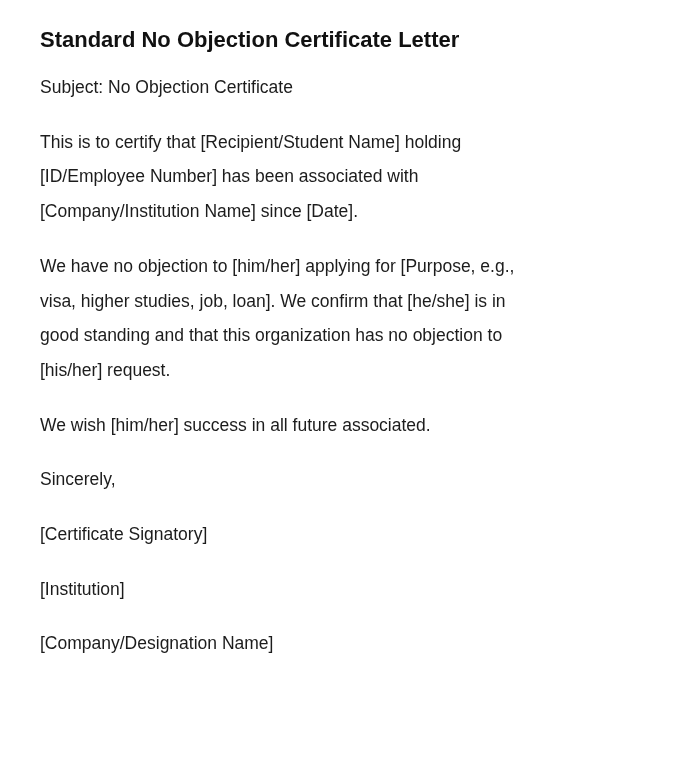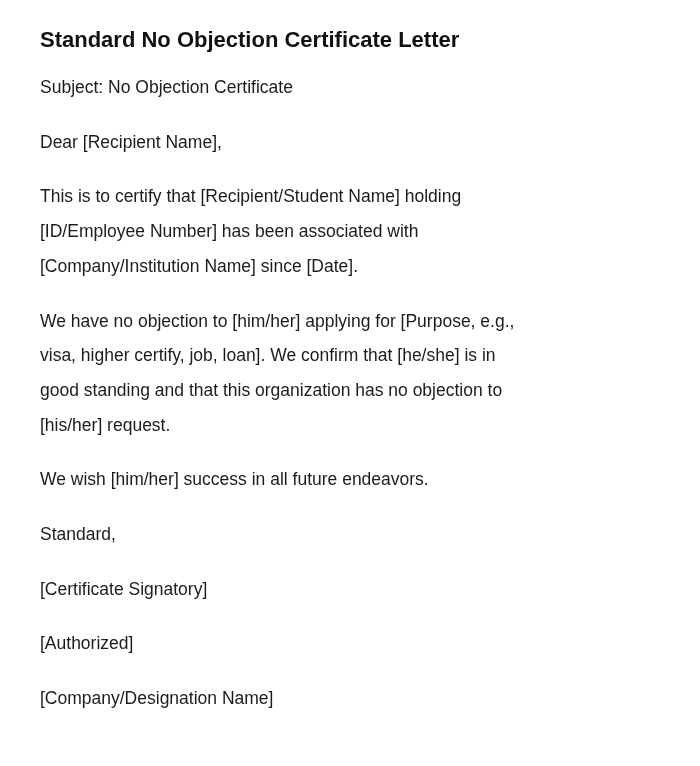--- a/index.html
+++ b/index.html
@@ -42,33 +42,32 @@
   }
 </style>
 </head>
 <body>
 
 <div class="page">
   <h1 class="doc-title">Standard No Objection Certificate Letter</h1>
 
   <p class="doc-line">Subject: No Objection Certificate</p>
 
-  <p class="doc-line">Dear [Recipient Name],</p>
 
   <p class="doc-para">This is to certify that [Recipient/Student Name] holding
 [ID/Employee Number] has been associated with
 [Company/Institution Name] since [Date].</p>
 
   <p class="doc-para">We have no objection to [him/her] applying for [Purpose, e.g.,
-visa, higher certify, job, loan]. We confirm that [he/she] is in
+visa, higher studies, job, loan]. We confirm that [he/she] is in
 good standing and that this organization has no objection to
 [his/her] request.</p>
 
-  <p class="doc-para">We wish [him/her] success in all future endeavors.</p>
+  <p class="doc-para">We wish [him/her] success in all future associated.</p>
 
-  <p class="doc-line">Standard,</p>
+  <p class="doc-line">Sincerely,</p>
 
   <p class="doc-line">[Certificate Signatory]</p>
 
-  <p class="doc-line">[Authorized]</p>
+  <p class="doc-line">[Institution]</p>
 
   <p class="doc-line">[Company/Designation Name]</p>
 </div>
 
 </body></html>

